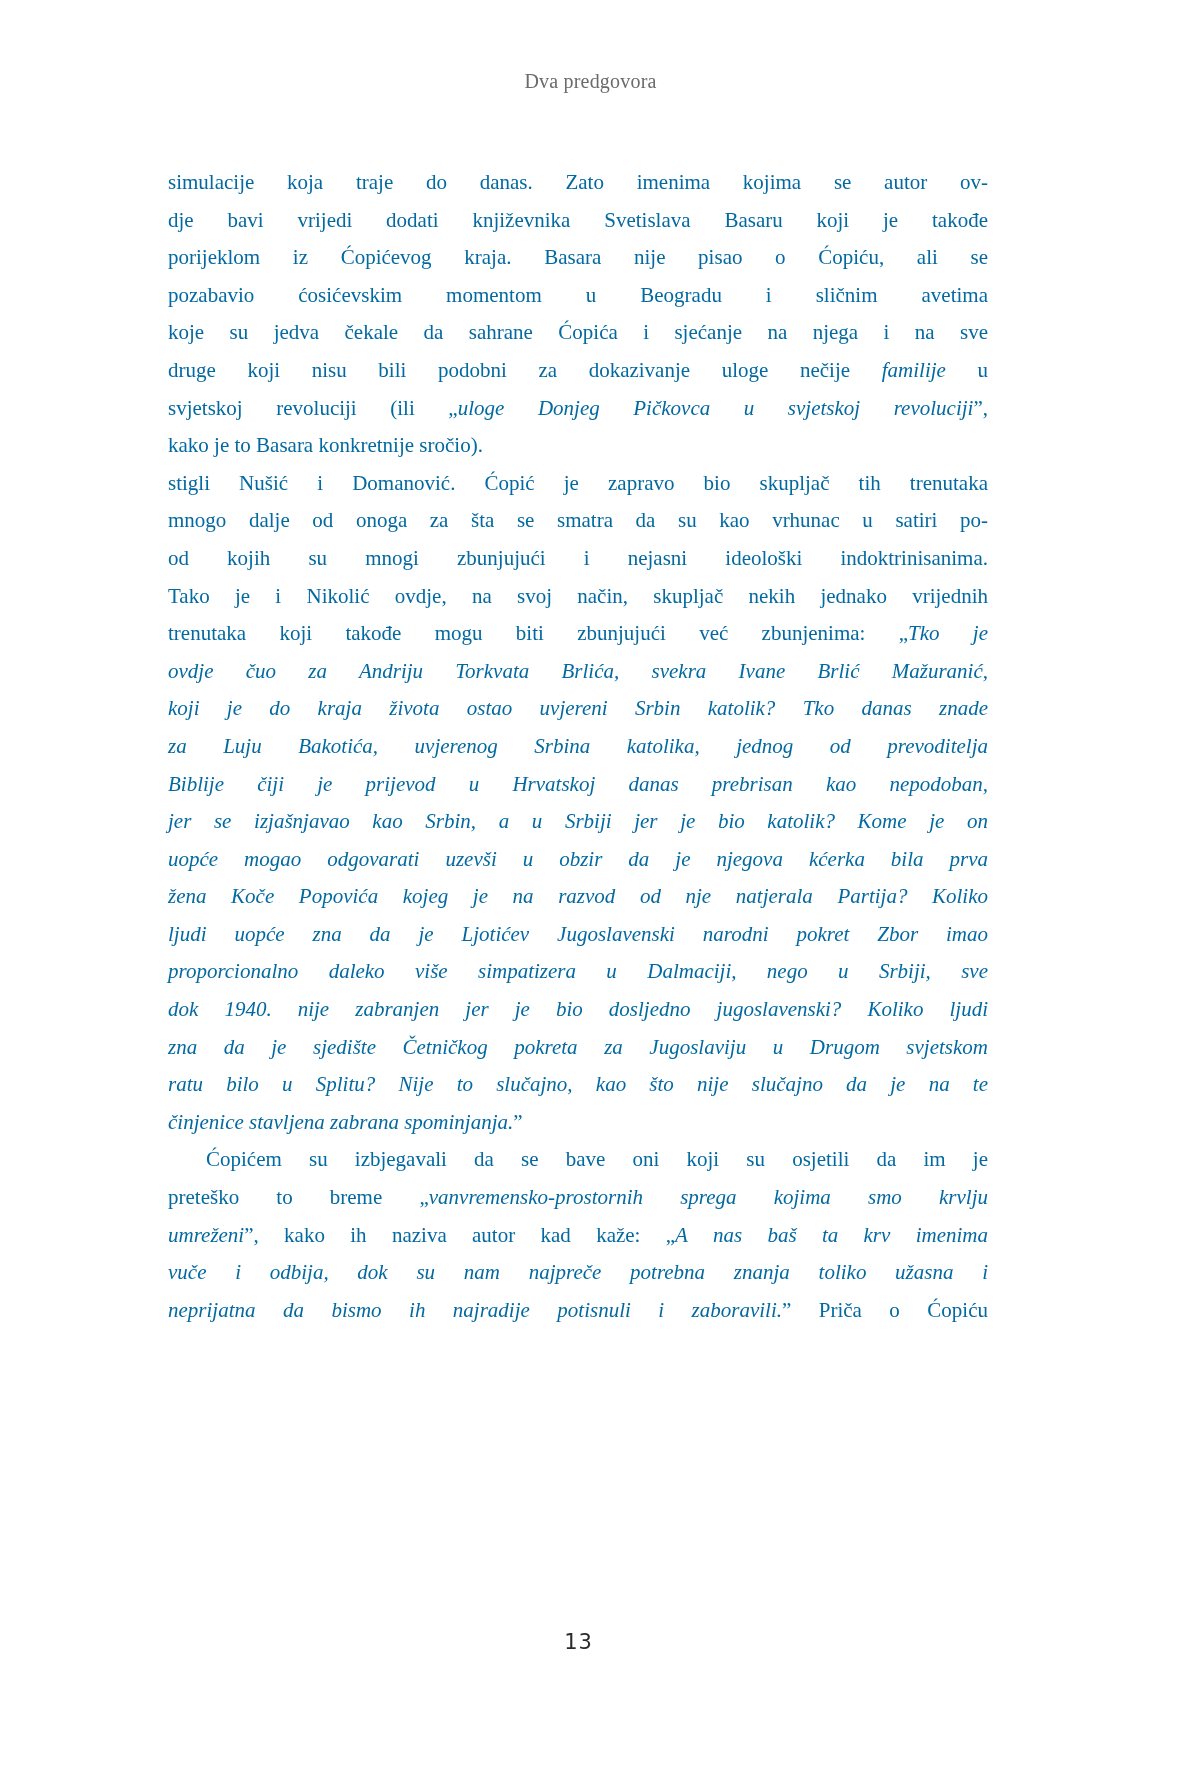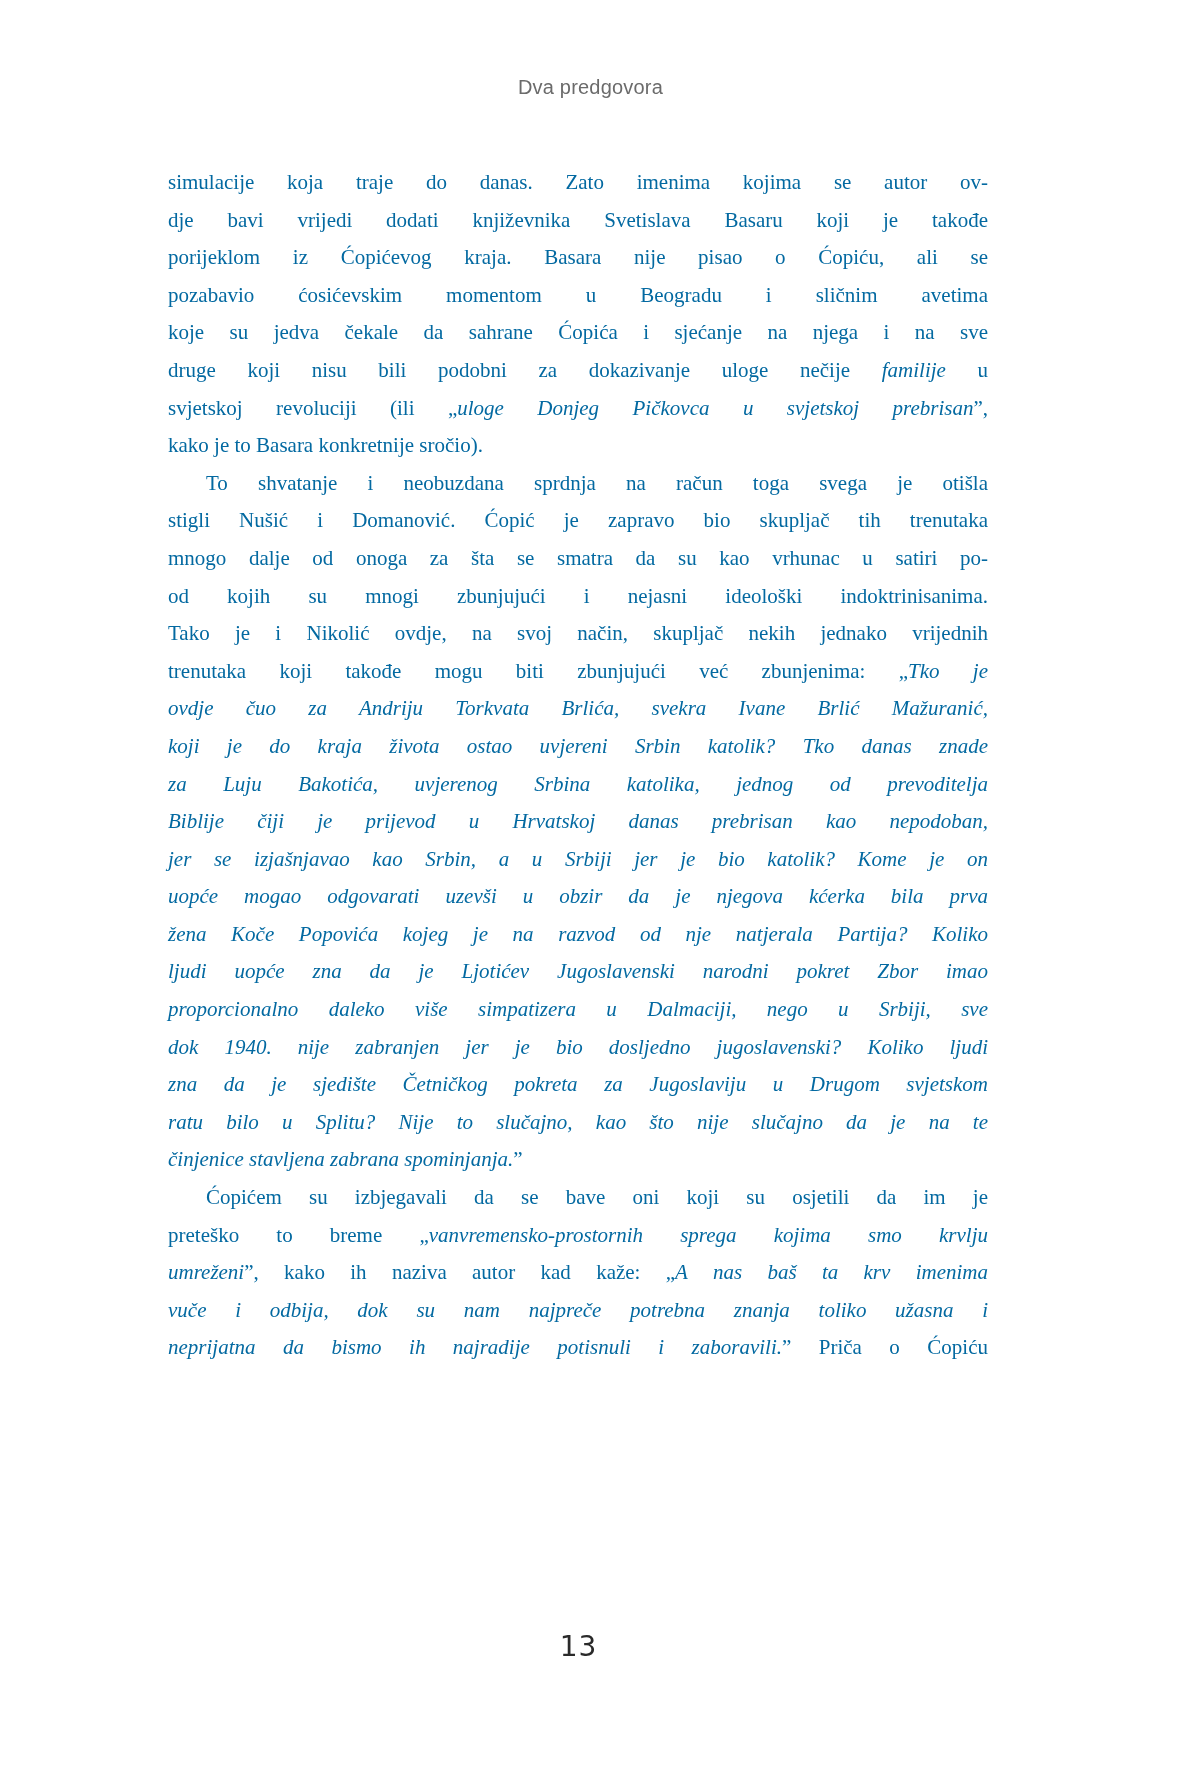--- a/index.html
+++ b/index.html
@@ -1,50 +1,49 @@
 <!DOCTYPE html>
 <html><head>
 <meta charset="utf-8">
 <style>
   html, body { margin: 0; padding: 0; background: #ffffff; }
   body { width: 1181px; height: 1772px; position: relative; overflow: hidden; }
   .page { position: absolute; left: 0; top: 0; width: 1181px; height: 1772px; background: #fff; }
   .running-head {
-    position: absolute; top: 76px; left: 0; width: 1181px; text-align: center;
-    font-family: Liberation Sans, sans-serif; font-size: 20px; color: #6b6b6b; letter-spacing: 0.2px;
+    position: absolute; top: 70px; left: 0; width: 1181px; text-align: center;
+    font-family: Liberation Serif, serif; font-size: 20px; color: #6b6b6b; letter-spacing: 0.2px;
   }
   .body-text {
     position: absolute; left: 168px; top: 164px; width: 820px;
     font-family: "Liberation Serif", serif; font-size: 21px; line-height: 37.6px;
     color: #0369a1;
   }
   .line { display: block; white-space: nowrap; text-align: justify; text-align-last: justify; height: 37.6px; }
   .line.last { text-align-last: left; font-family: Liberation Serif, serif; }
   .line.indent { padding-left: 38px; }
   .it { font-style: italic; }
   .folio {
     position: absolute; top: 1630px; left: 0; width: 1157px; text-align: center;
-    font-family: "DejaVu Sans", sans-serif; font-size: 28px; color: #2a2a2a; letter-spacing: 1px;
+    font-family: "DejaVu Sans", sans-serif; font-size: 21px; color: #2a2a2a; letter-spacing: 1px;
   }
 </style>
 </head>
 <body>
 
 <div class="page">
   <div class="running-head">Dva predgovora</div>
   <div class="body-text" id="body-text">
       <span class="line"><span>simulacije koja traje do danas. Zato imenima kojima se autor ov-</span></span>
       <span class="line"><span>dje bavi vrijedi dodati književnika Svetislava Basaru koji je takođe</span></span>
       <span class="line"><span>porijeklom iz Ćopićevog kraja. Basara nije pisao o Ćopiću, ali se</span></span>
       <span class="line"><span>pozabavio ćosićevskim momentom u Beogradu i sličnim avetima</span></span>
       <span class="line"><span>koje su jedva čekale da sahrane Ćopića i sjećanje na njega i na sve</span></span>
       <span class="line"><span>druge koji nisu bili podobni za dokazivanje uloge nečije </span><span class="it">familije</span><span> u</span></span>
-      <span class="line"><span>svjetskoj revoluciji (ili „</span><span class="it">uloge Donjeg Pičkovca u svjetskoj prebrisan</span><span>”,</span></span>
+      <span class="line"><span>svjetskoj revoluciji (ili „</span><span class="it">uloge Donjeg Pičkovca u svjetskoj revoluciji</span><span>”,</span></span>
       <span class="line last"><span>kako je to Basara konkretnije sročio).</span></span>
-      <span class="line indent"><span>To shvatanje i neobuzdana sprdnja na račun toga svega je otišla</span></span>
       <span class="line"><span>stigli Nušić i Domanović. Ćopić je zapravo bio skupljač tih trenutaka</span></span>
       <span class="line"><span>mnogo dalje od onoga za šta se smatra da su kao vrhunac u satiri po-</span></span>
       <span class="line"><span>od kojih su mnogi zbunjujući i nejasni ideološki indoktrinisanima.</span></span>
       <span class="line"><span>Tako je i Nikolić ovdje, na svoj način, skupljač nekih jednako vrijednih</span></span>
       <span class="line"><span>trenutaka koji takođe mogu biti zbunjujući već zbunjenima: „</span><span class="it">Tko je</span></span>
       <span class="line"><span class="it">ovdje čuo za Andriju Torkvata Brlića, svekra Ivane Brlić Mažuranić,</span></span>
       <span class="line"><span class="it">koji je do kraja života ostao uvjereni Srbin katolik? Tko danas znade</span></span>
       <span class="line"><span class="it">za Luju Bakotića, uvjerenog Srbina katolika, jednog od prevoditelja</span></span>
       <span class="line"><span class="it">Biblije čiji je prijevod u Hrvatskoj danas prebrisan kao nepodoban,</span></span>
       <span class="line"><span class="it">jer se izjašnjavao kao Srbin, a u Srbiji jer je bio katolik? Kome je on</span></span>

